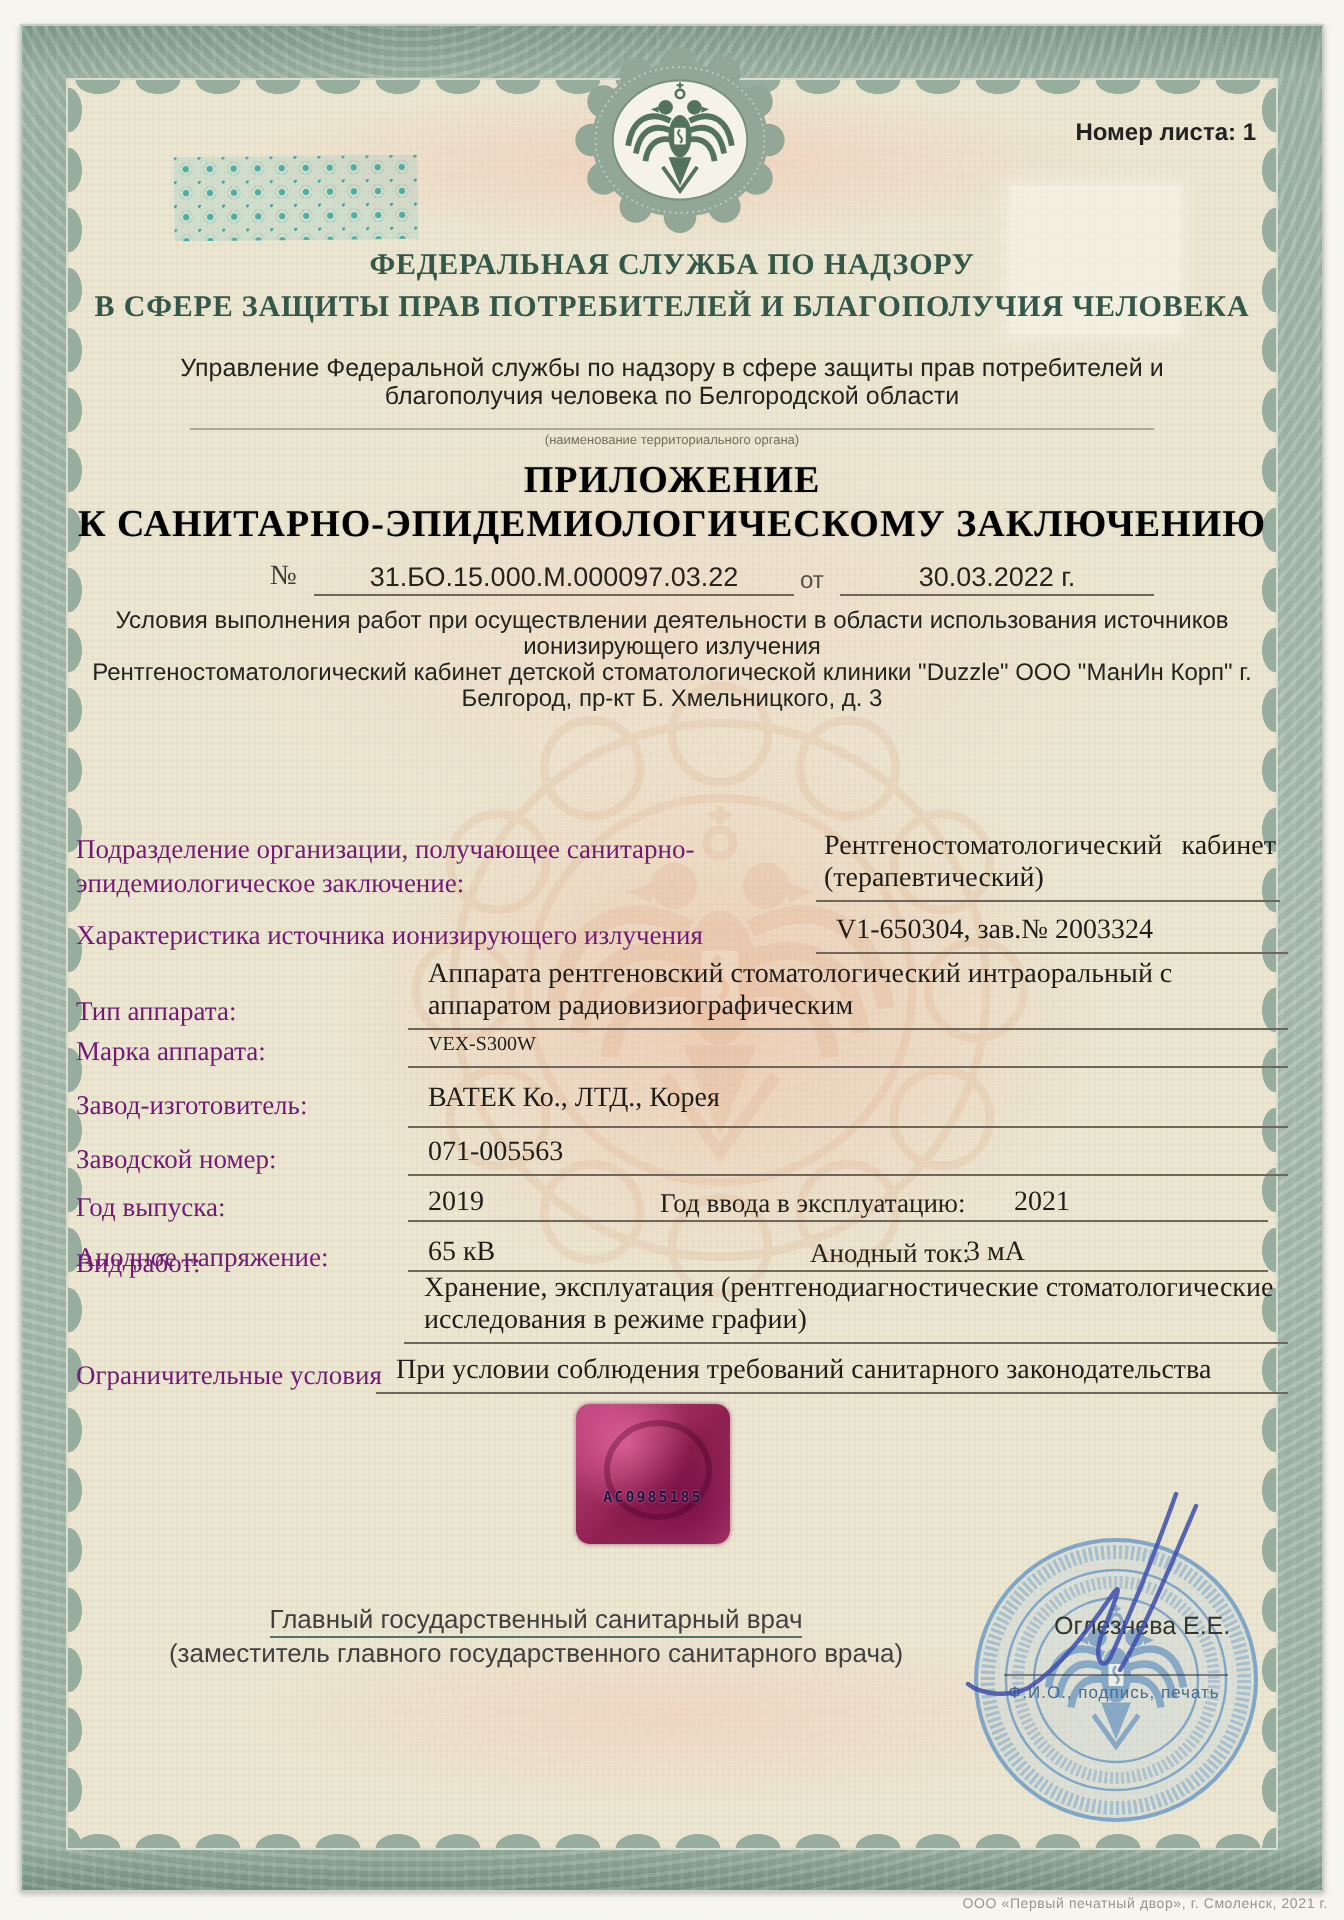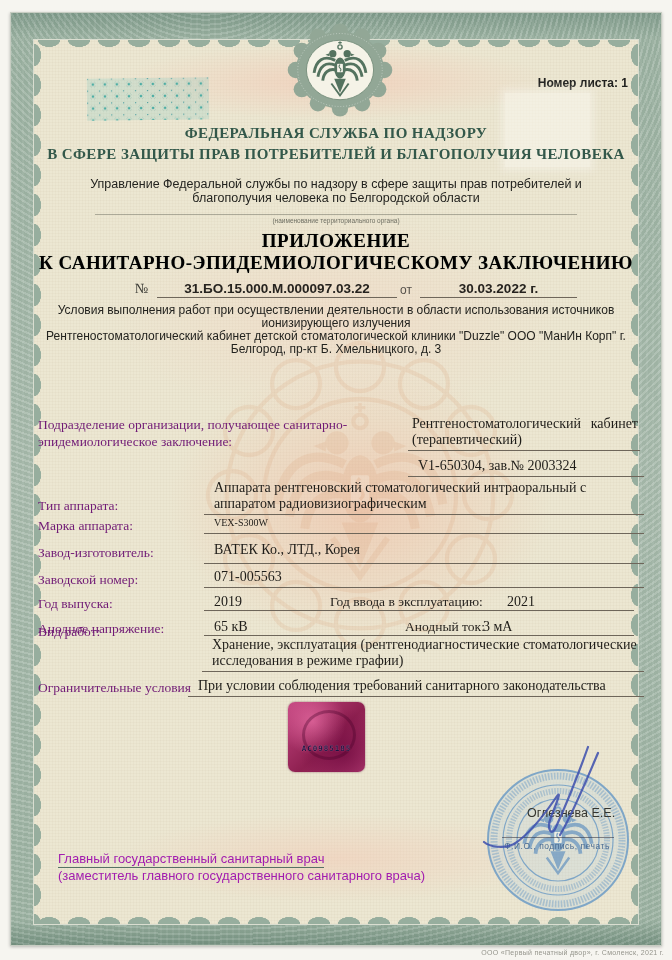--- a/index.html
+++ b/index.html
@@ -24,40 +24,40 @@
       repeating-linear-gradient(90deg, rgba(175,155,125,.06) 0 1px, transparent 1px 3px),
       repeating-linear-gradient(0deg, rgba(175,155,125,.06) 0 1px, transparent 1px 3px),
       #ece7d2;
     box-shadow:0 0 0 1px #d9ddd0;}
   .wave-top{left:34px;top:40px;width:604px;height:10px;background:radial-gradient(ellipse 16px 10px at 50% 0,#97ae9e 68%,rgba(151,174,158,0) 71%);background-size:30px 10px;background-repeat:repeat-x;}
   .wave-bottom{left:34px;top:914px;width:604px;height:10px;background:radial-gradient(ellipse 16px 10px at 50% 10px,#97ae9e 68%,rgba(151,174,158,0) 71%);background-size:30px 10px;background-repeat:repeat-x;}
   .wave-left{left:34px;top:40px;width:10px;height:884px;background:radial-gradient(ellipse 10px 16px at 0 50%,#97ae9e 68%,rgba(151,174,158,0) 71%);background-size:10px 30px;background-repeat:repeat-y;}
   .wave-right{left:628px;top:40px;width:10px;height:884px;background:radial-gradient(ellipse 10px 16px at 10px 50%,#97ae9e 68%,rgba(151,174,158,0) 71%);background-size:10px 30px;background-repeat:repeat-y;}
 
   
-  .sheet-number{top:59px;right:44px;font:bold 12px "Liberation Sans",sans-serif;color:#21211f;margin-top:17px;}
+  .sheet-number{top:59px;right:44px;font:bold 12px "Liberation Sans",sans-serif;color:#21211f;}
   .holo-strip{left:87px;top:78px;width:122px;height:42px;opacity:.8;transform:rotate(-.6deg);
     background-color:rgba(130,195,188,.30);
     background-image:radial-gradient(circle 2.6px at 6px 6px,#27a09a 55%,transparent 62%),
                      radial-gradient(circle 2.6px at 0 0,#2a8f96 55%,transparent 62%),
                      radial-gradient(circle 4.6px at 6px 6px,transparent 62%, rgba(32,140,135,.5) 66%, transparent 74%);
     background-size:12px 12px;}
   .wm-square{left:505px;top:93px;width:85px;height:74px;background:rgba(249,247,239,.55);box-shadow:0 0 8px 4px rgba(249,247,239,.45);}
   .emblem{left:284px;top:22px;width:112px;height:96px;}
   .agency{left:45px;width:582px;text-align:center;color:#33584a;font:bold 15px/15px "Liberation Serif",serif;letter-spacing:.4px;}
   .agency-1{top:126px;} .agency-2{top:147px;}
   .territorial{left:72px;top:177px;width:528px;text-align:center;font:12.5px/14px "Liberation Sans",sans-serif;color:#23231f;}
   .caption-line{left:95px;top:214px;width:482px;height:1px;background:rgba(95,95,85,.45);}
   .terr-caption{left:95px;top:217px;width:482px;text-align:center;font:6.5px "Liberation Sans",sans-serif;color:#6e6e62;}
   .doc-title{left:30px;width:612px;text-align:center;color:#000000;font:bold 19px/20px "Liberation Serif",serif;letter-spacing:.5px;text-shadow:0 0 1px rgba(78,116,96,.35);}
   .title-1{top:231px;} .title-2{top:253px;}
 
   .num-row{top:281px;left:0;width:672px;height:16px;font:13.5px "Liberation Sans",sans-serif;color:#26231f;}
   .num-sign{position:absolute;left:135px;top:0;font-family:"Liberation Serif",serif;font-size:14px;color:#3c3c36;}
-  .u{border-bottom:1.2px solid #6e665a;font-weight:bold;}
+  .u{border-bottom:1.2px solid #6e665a;}
   .num-val{position:absolute;left:157px;top:0;width:240px;text-align:center;padding-bottom:1px;}
   .of-lbl{position:absolute;left:400px;top:2px;font-size:12px;color:#55504a;}
   .date-val{position:absolute;left:420px;top:0;width:157px;text-align:center;padding-bottom:1px;}
   .conditions{left:45px;top:304px;width:582px;text-align:center;font:12px/12.8px "Liberation Sans",sans-serif;color:#23231f;}
   .object-desc{left:45px;top:330px;width:582px;text-align:center;font:12px/12.8px "Liberation Sans",sans-serif;color:#23231f;}
 
   
   .flabel{left:38px;font:13.5px/17px "Liberation Serif",serif;color:#701a75;}
   .fval{font:14px/16px "Liberation Serif",serif;color:#1f1d19;}
   .row-u{border-bottom:1.2px solid #6e665a;}
@@ -82,21 +82,21 @@
     box-shadow:0 0 2px rgba(90,10,50,.6);}
   .holo::before{content:"";position:absolute;left:14px;top:8px;width:48px;height:44px;border-radius:50%;border:3px solid rgba(70,0,40,.35);}
   .holo-serial{position:absolute;left:0;top:42px;width:77px;text-align:center;font:bold 7.5px "DejaVu Sans Mono",monospace;color:#1d1242;letter-spacing:1px;text-shadow:0 0 1px rgba(255,200,220,.6);}
 
   
   .stamp{left:476px;top:758px;width:164px;height:164px;opacity:.85;}
   .name-line{left:502px;top:837px;width:112px;height:1px;background:rgba(45,45,60,.55);z-index:6;}
   .signer{left:527px;top:806px;font:12.5px "Liberation Sans",sans-serif;color:#35352f;z-index:6;}
   .sig-caption{left:492px;top:841px;width:130px;text-align:center;font:8.5px "Liberation Sans",sans-serif;color:#4a6b92;letter-spacing:.5px;z-index:6;}
   .pen{left:460px;top:735px;width:180px;height:125px;z-index:7;}
-  .position-block{left:58px;top:851px;width:420px;font:13px/16.5px "Liberation Sans",sans-serif;color:#a21caf;z-index:5;}
+  .position-block{left:58px;top:802px;width:420px;font:13px/16.5px "Liberation Sans",sans-serif;color:#404040;z-index:5;text-align:center;}
   .position-block .pos1{border-bottom:1.2px solid #557264;padding-bottom:1px;display:inline;}
 
   .watermark{left:200px;top:335px;width:320px;height:320px;opacity:.16;}
   .print-footer{right:8px;top:949px;font:7px "Liberation Sans",sans-serif;color:#95958c;letter-spacing:.3px;}
 </style>
 </head>
 <body>
 
 <div class="sheet">
 
@@ -194,20 +194,21 @@
     <span class="num-val u">31.БО.15.000.М.000097.03.22</span>
     <span class="of-lbl">от</span>
     <span class="date-val u">30.03.2022 г.</span>
   </div>
   <div class="abs conditions">Условия выполнения работ при осуществлении деятельности в области использования источников ионизирующего излучения</div>
   <div class="abs object-desc">Рентгеностоматологический кабинет детской стоматологической клиники "Duzzle" ООО "МанИн Корп" г. Белгород, пр-кт Б. Хмельницкого, д. 3</div>
 
   <div class="abs flabel" style="top:416px;width:350px;">Подразделение организации, получающее санитарно-эпидемиологическое заключение:</div>
   <div class="abs fval v-division row-u">Рентгеностоматологический кабинет (терапевтический)</div>
 
+  <div class="abs flabel" style="top:459px;">Характеристика источника ионизирующего излучения</div>
   <div class="abs fval v-source row-u">V1-650304, зав.№ 2003324</div>
 
   <div class="abs flabel" style="top:497px;">Тип аппарата:</div>
   <div class="abs fval v-device row-u">Аппарата рентгеновский стоматологический интраоральный с аппаратом радиовизиографическим</div>
 
   <div class="abs flabel" style="top:517px;">Марка аппарата:</div>
   <div class="abs fval v-brand row-u">VEX-S300W</div>
 
   <div class="abs flabel" style="top:544px;">Завод-изготовитель:</div>
   <div class="abs fval v-manu row-u">ВАТЕК Ко., ЛТД., Корея</div>

